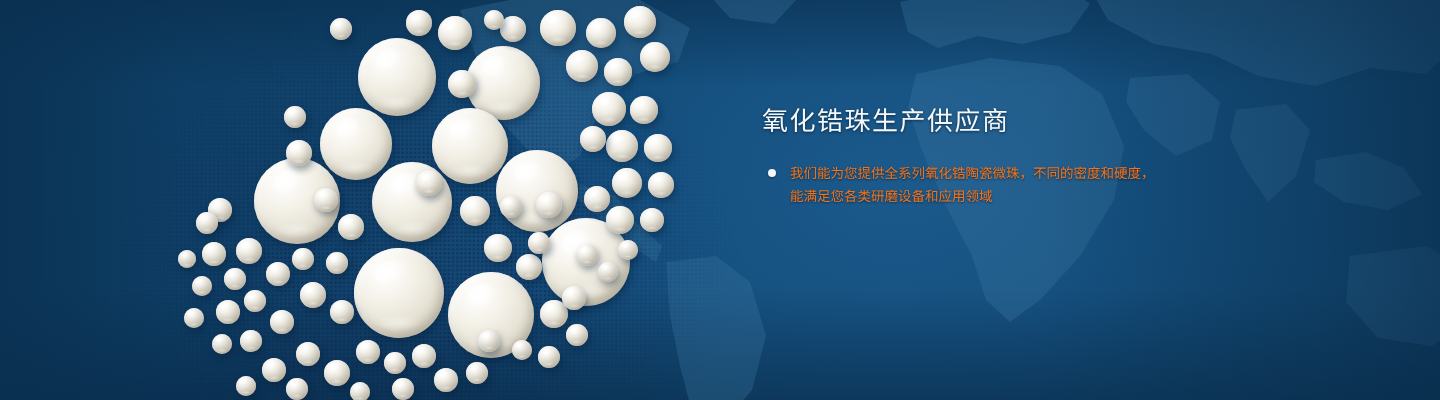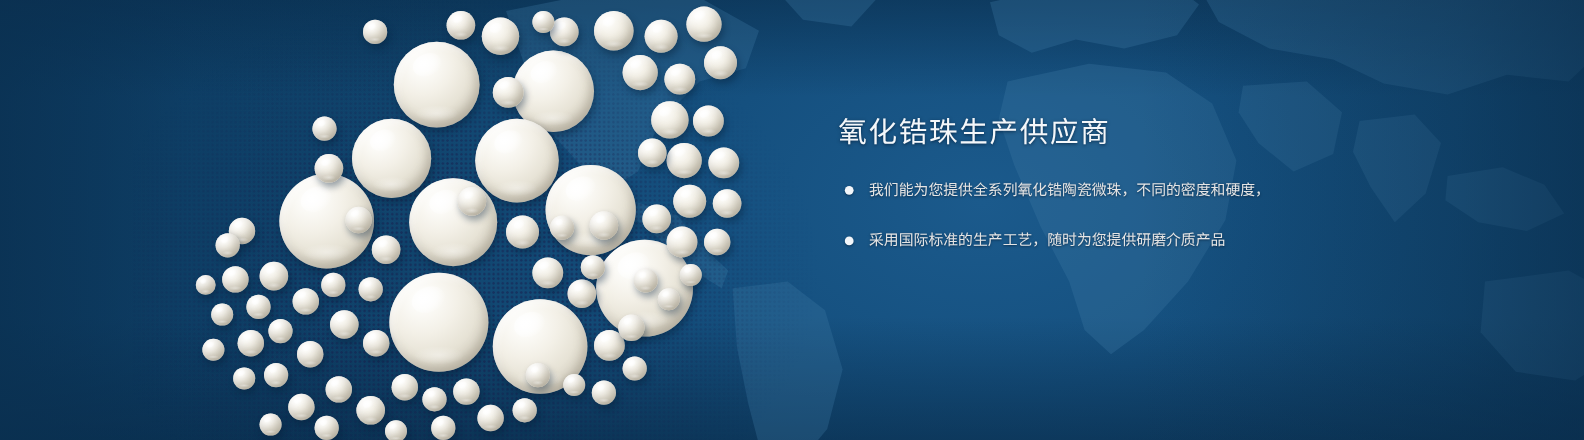--- a/index.html
+++ b/index.html
@@ -106,21 +106,21 @@
     text-shadow: 0 1px 3px rgba(4,26,48,0.75);
     white-space: nowrap;
   }
   .points { list-style: none; margin: 0; padding: 0; }
   .point {
     position: relative;
     padding-left: 28px;
     margin-bottom: 5px;
     font-size: 13.5px;
     line-height: 22px;
-    color: #e5e5e5;
+    color: #f97316;
     text-shadow: 0 1px 2px rgba(4,26,48,0.70);
     margin-top: 24px;
   }
   .point .dot {
     position: absolute;
     left: 6px; top: 7px;
     width: 8px; height: 8px;
     border-radius: 50%;
     background: #f2f6fa;
     box-shadow: 0 1px 2px rgba(4,26,48,0.55);
@@ -254,21 +254,18 @@
     <div class="bead" style="left:484px;top:10px;width:20px;height:20px;"></div>
   </div>
 
   <div class="copy">
     <h1 class="title">氧化锆珠生产供应商</h1>
 
     <ul class="points">
       <li class="point">
         <span class="dot"></span>
         <span class="line">我们能为您提供全系列氧化锆陶瓷微珠，不同的密度和硬度，</span>
-      </li>
-      <li class="point">
-        <span class="dot"></span>
-        <span class="line">采用国际标准的生产工艺，随时为您提供研磨介质产品</span>
+        <span class="line">能满足您各类研磨设备和应用领域</span>
       </li>
     </ul>
   </div>
 
 </div>
 
 </body></html>

